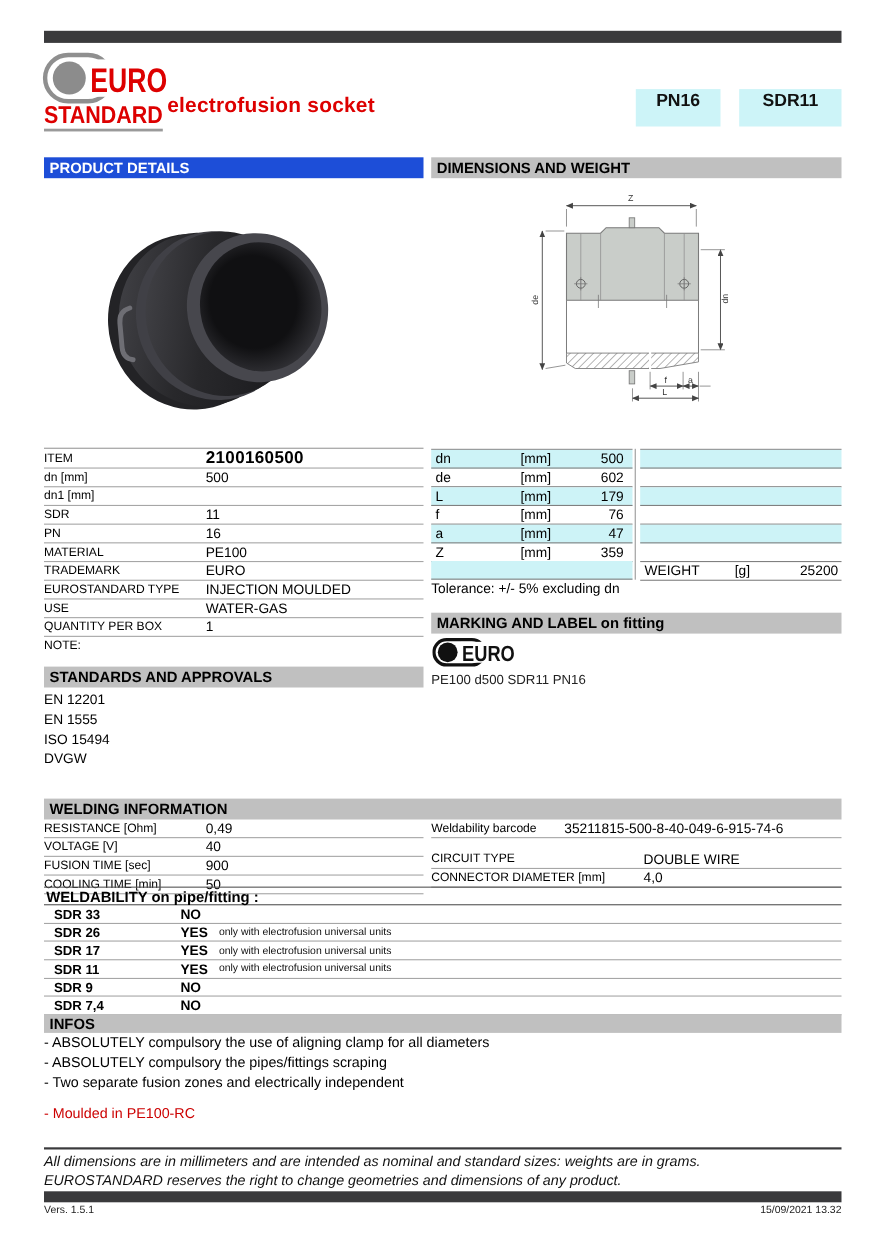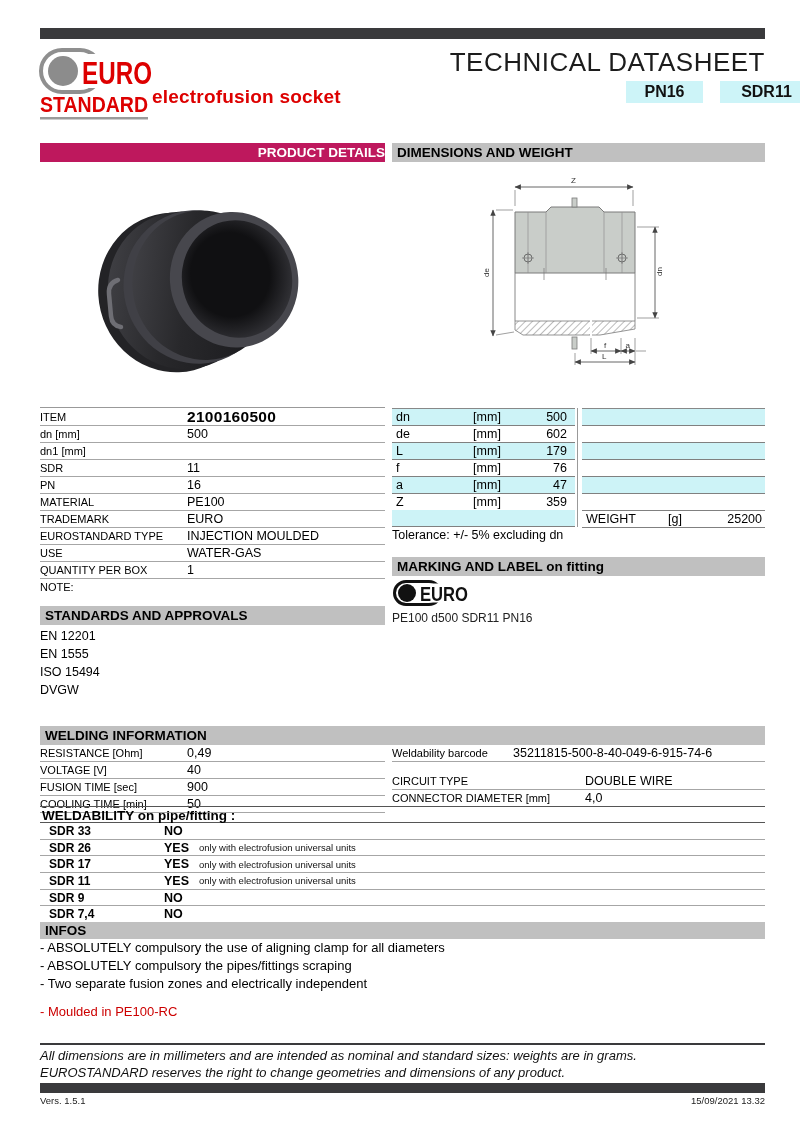--- a/index.html
+++ b/index.html
@@ -8,27 +8,27 @@
   .abs{position:absolute;}
 
   
   .topbar{left:40px;top:28px;width:725px;height:11px;background:#3a3a3c;}
   .footer-thinline{left:40px;top:1043px;width:725px;height:2px;background:#3a3a3c;}
   .footer-bar{left:40px;top:1083px;width:725px;height:10px;background:#3a3a3c;}
 
   
   .doc-title{left:360px;top:47px;width:405px;font-size:26px;color:#1c1c1c;text-align:right;letter-spacing:.5px;}
   .product-type{left:152px;top:86px;font-size:19px;font-weight:bold;color:#dd0000;letter-spacing:.2px;}
-  .badge{top:81px;height:22px;line-height:22px;text-align:center;font-size:16px;font-weight:bold;background:#cdf4f8;color:#111;margin-left:48px;}
+  .badge{top:81px;height:34px;line-height:22px;text-align:center;font-size:16px;font-weight:bold;background:#cdf4f8;color:#111;}
   .badge-pn{left:578px;width:77px;}
   .badge-sdr{left:672px;width:93px;}
 
   
   .bar{height:19px;line-height:19px;font-size:13.5px;font-weight:bold;padding-left:5px;box-sizing:border-box;}
-  .bar-red{background:#be185d;color:#fff;text-align:right;}
+  .bar-red{background:#1d4ed8;color:#fff;}
   .bar-gray{background:#c0c0c0;color:#000000;}
   .pos-pd{left:40px;top:143px;width:345px;}
   .pos-dw{left:392px;top:143px;width:373px;}
   .pos-marking{left:392px;top:557px;width:373px;}
   .pos-standards{left:40px;top:606px;width:345px;}
   .pos-welding{left:40px;top:726px;width:725px;}
   .pos-infos{left:40px;top:922px;width:725px;height:17px;line-height:17px;}
 
   
   .itable{left:40px;top:407px;width:345px;border-top:1px solid #999;}
@@ -112,21 +112,20 @@
 
   <svg class="abs logo-svg" width="118" height="76" viewBox="0 0 118 76">
     <rect x="3" y="4" width="60" height="42" rx="21" fill="none" stroke="#8f8f8f" stroke-width="4"></rect>
     <circle cx="25" cy="25" r="15" fill="#8c8c8c"></circle>
     <rect x="42" y="8" width="76" height="34" fill="#ffffff"></rect>
     <text x="44" y="38" font-family="Liberation Sans, sans-serif" font-size="31" font-weight="bold" fill="#dd0000" textLength="70" lengthAdjust="spacingAndGlyphs">EURO</text>
     <text x="2" y="66" font-family="Liberation Sans, sans-serif" font-size="22" font-weight="bold" fill="#dd0000" textLength="108" lengthAdjust="spacingAndGlyphs">STANDARD</text>
     <rect x="2" y="71" width="108" height="2.5" fill="#9a9a9a"></rect>
   </svg>
 
-  <div class="abs doc-title">TECHNICAL DATASHEET</div>
   <div class="abs product-type">electrofusion socket</div>
   <div class="abs badge badge-pn">PN16</div>
   <div class="abs badge badge-sdr">SDR11</div>
 
   <div class="abs bar bar-red pos-pd">PRODUCT DETAILS</div>
   <div class="abs bar bar-gray pos-dw">DIMENSIONS AND WEIGHT</div>
 
   <svg class="abs product-photo" width="250" height="212" viewBox="0 0 250 212">
     <defs>
       <linearGradient id="pg1" x1="0" y1="0" x2="1" y2="0.4">

